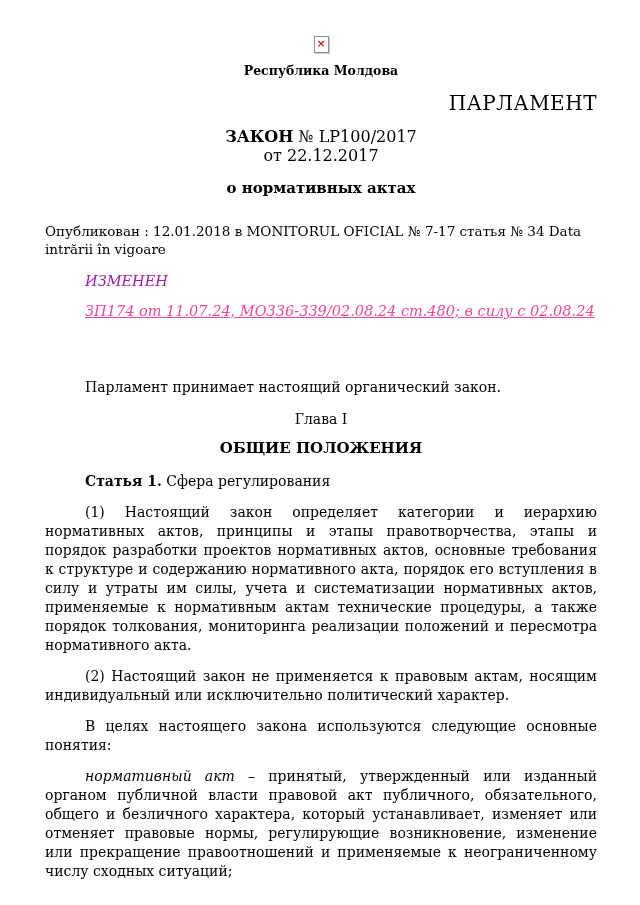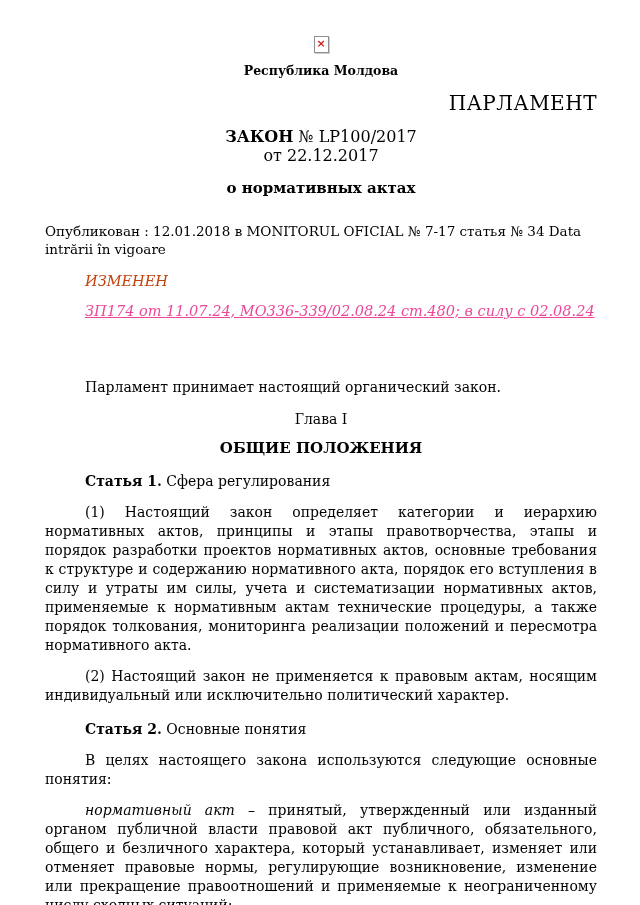--- a/index.html
+++ b/index.html
@@ -37,21 +37,21 @@
   }
 
   .republic   { font-weight: bold; font-size: 12.5px; line-height: 16px; margin: 10px 0 0; }
   .parliament { font-size: 20px; line-height: 23px; letter-spacing: 0.5px; margin: 13px 0 0; font-weight: normal; text-align: right; }
   .law-line   { font-size: 16px; line-height: 19px; margin: 12px 0 0; }
   .law-line .b { font-weight: bold; }
   .law-date   { font-size: 16px; line-height: 19px; margin: 0; }
   .law-title  { font-weight: bold; font-size: 15px; line-height: 18px; margin: 14px 0 0; }
 
   .published  { font-size: 13.5px; line-height: 18px; margin: 25px 0 0; text-align: left; }
-  .amended    { margin: 14px 0 0 40px; color: #c2410c; font-style: italic; font-size: 14.5px; line-height: 18px; }
+  .amended    { margin: 14px 0 0 40px; color: #a21caf; font-style: italic; font-size: 14.5px; line-height: 18px; }
   .amend-link-row { margin: 12px 0 0 40px; }
   .amend-link {
     color: #ec4899;
     font-style: italic;
     font-size: 14.5px;
     line-height: 18px;
     text-decoration: underline;
     cursor: pointer;
   }
 
@@ -101,23 +101,20 @@
   <div class="chapter-title">ОБЩИЕ ПОЛОЖЕНИЯ</div>
 
   <div class="article">
     <span class="label">Статья 1.</span><span> Сфера регулирования</span>
   </div>
 
   <div class="para">(1) Настоящий закон определяет категории и иерархию нормативных актов, принципы и этапы правотворчества, этапы и порядок разработки проектов нормативных актов, основные требования к структуре и содержанию нормативного акта, порядок его вступления в силу и утраты им силы, учета и систематизации нормативных актов, применяемые к нормативным актам технические процедуры, а также порядок толкования, мониторинга реализации положений и пересмотра нормативного акта.</div>
 
   <div class="para">(2) Настоящий закон не применяется к правовым актам, носящим индивидуальный или исключительно политический характер.</div>
 
-  <div class="article">
-    <span class="label">Статья 2.</span><span> Основные понятия</span>
-  </div>
 
   <div class="para">В целях настоящего закона используются следующие основные понятия:</div>
 
   <div class="para">
     <span class="term">нормативный акт</span><span> – принятый, утвержденный или изданный органом публичной власти правовой акт публичного, обязательного, общего и безличного характера, который устанавливает, изменяет или отменяет правовые нормы, регулирующие возникновение, изменение или прекращение правоотношений и применяемые к неограниченному числу сходных ситуаций;</span>
   </div>
 
 </div>
 
 </body></html>

